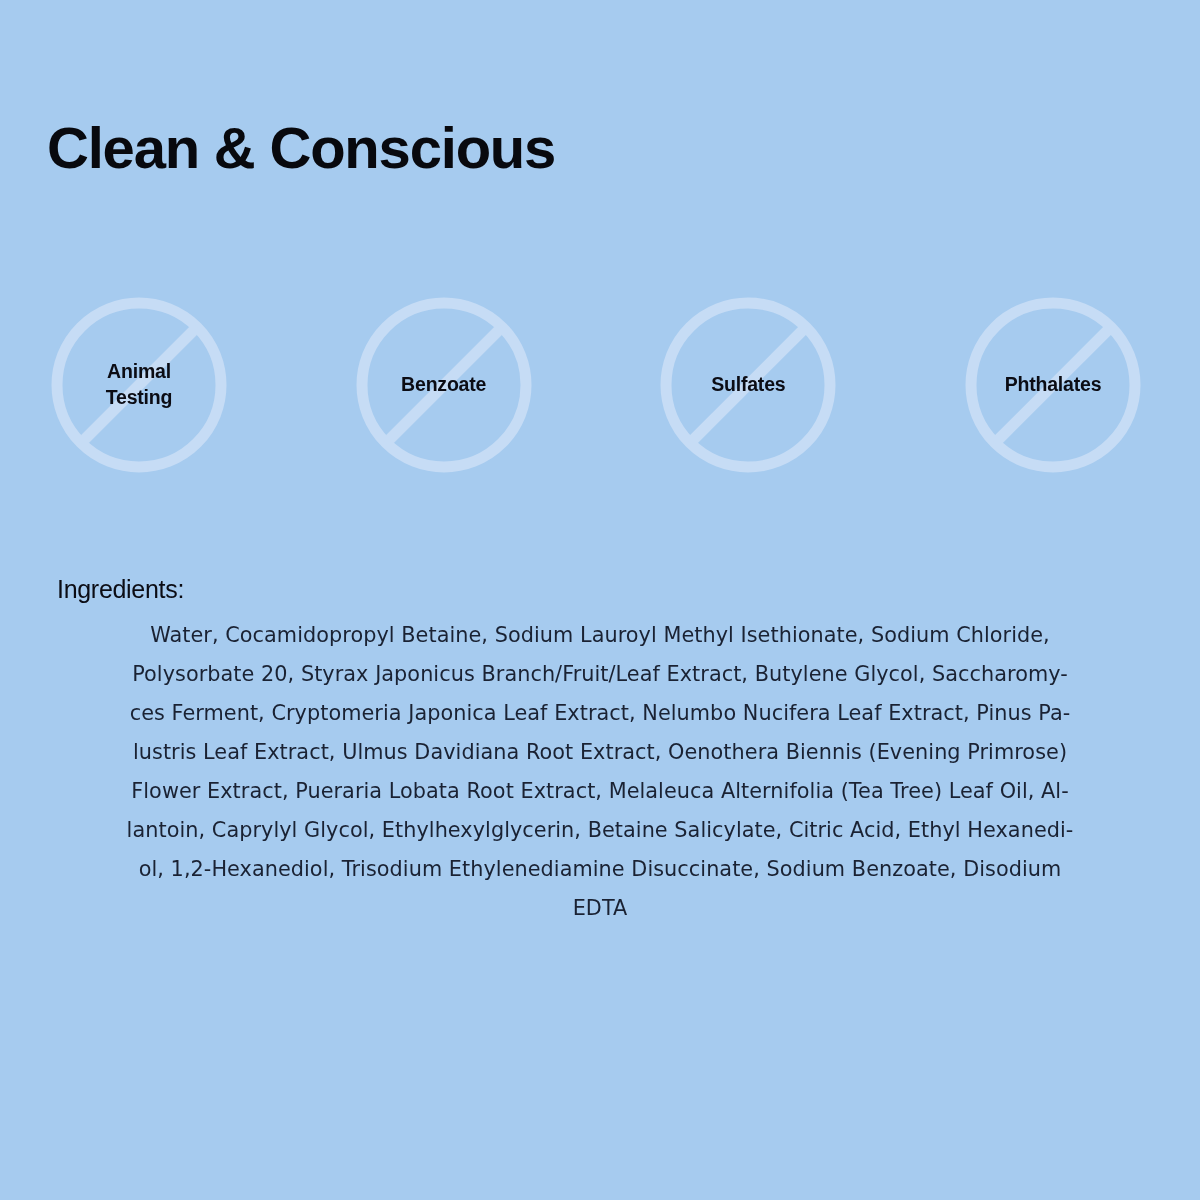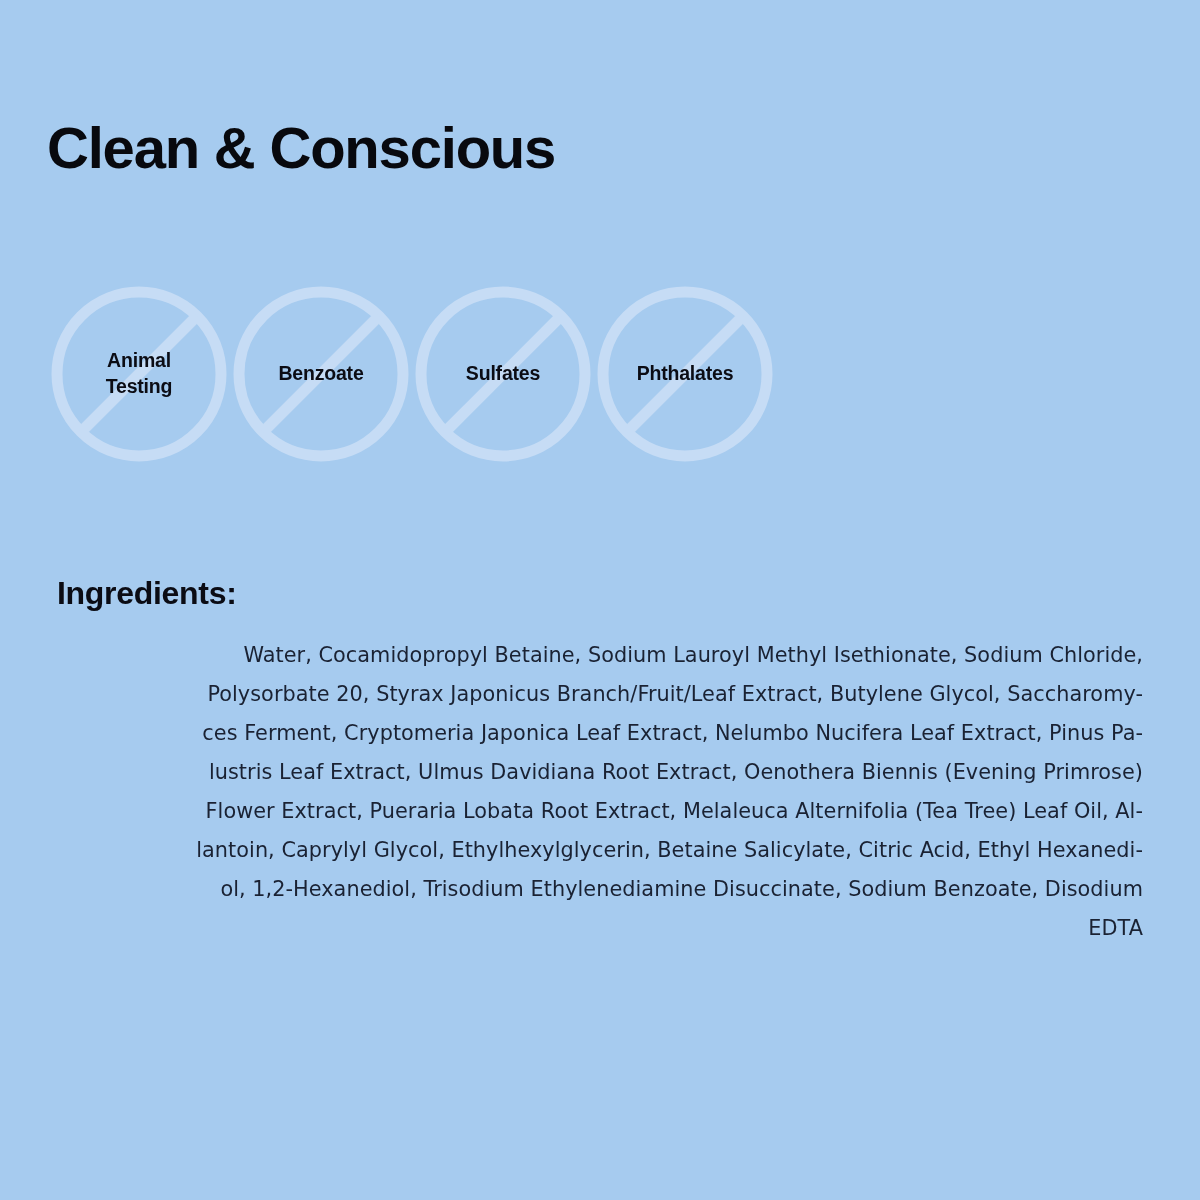--- a/index.html
+++ b/index.html
@@ -36,25 +36,25 @@
     letter-spacing: -1.2px;
     line-height: 1.12;
     color: #08090e;
     white-space: nowrap;
   }
 
   
   .badge-row {
     position: absolute;
     left: 48px;
-    top: 283px;
+    top: 294px;
     width: 1096px;
     height: 182px;
     display: flex;
-    justify-content: flex-start;
+    justify-content: space-between;
     align-items: center;
   }
 
   .badge {
     position: relative;
     width: 182px;
     height: 182px;
     display: flex;
     align-items: center;
     justify-content: center;
@@ -89,33 +89,33 @@
 
   
   .ingredients-block {
     position: absolute;
     left: 57px;
     top: 575px;
     width: 1086px;
   }
 
   .ingredients-heading {
-    font-size: 32px;
-    font-weight: 700;
+    font-size: 25px;
+    font-weight: 400;
     letter-spacing: -0.3px;
     color: #0b0c14;
-    margin-bottom: 24px;
+    margin-bottom: 12px;
   }
 
   .ingredients-body {
     font-size: 20.8px;
     line-height: 39px;
     color: #1a2233;
     letter-spacing: 0.05px;
-    text-align: right;
+    text-align: center;
     white-space: pre-line;
     font-family: "DejaVu Sans", "Liberation Sans", sans-serif;
   }
 </style>
 </head>
 <body>
 
 <div class="page">
 
   <h1 class="page-title">Clean &amp; Conscious</h1>

